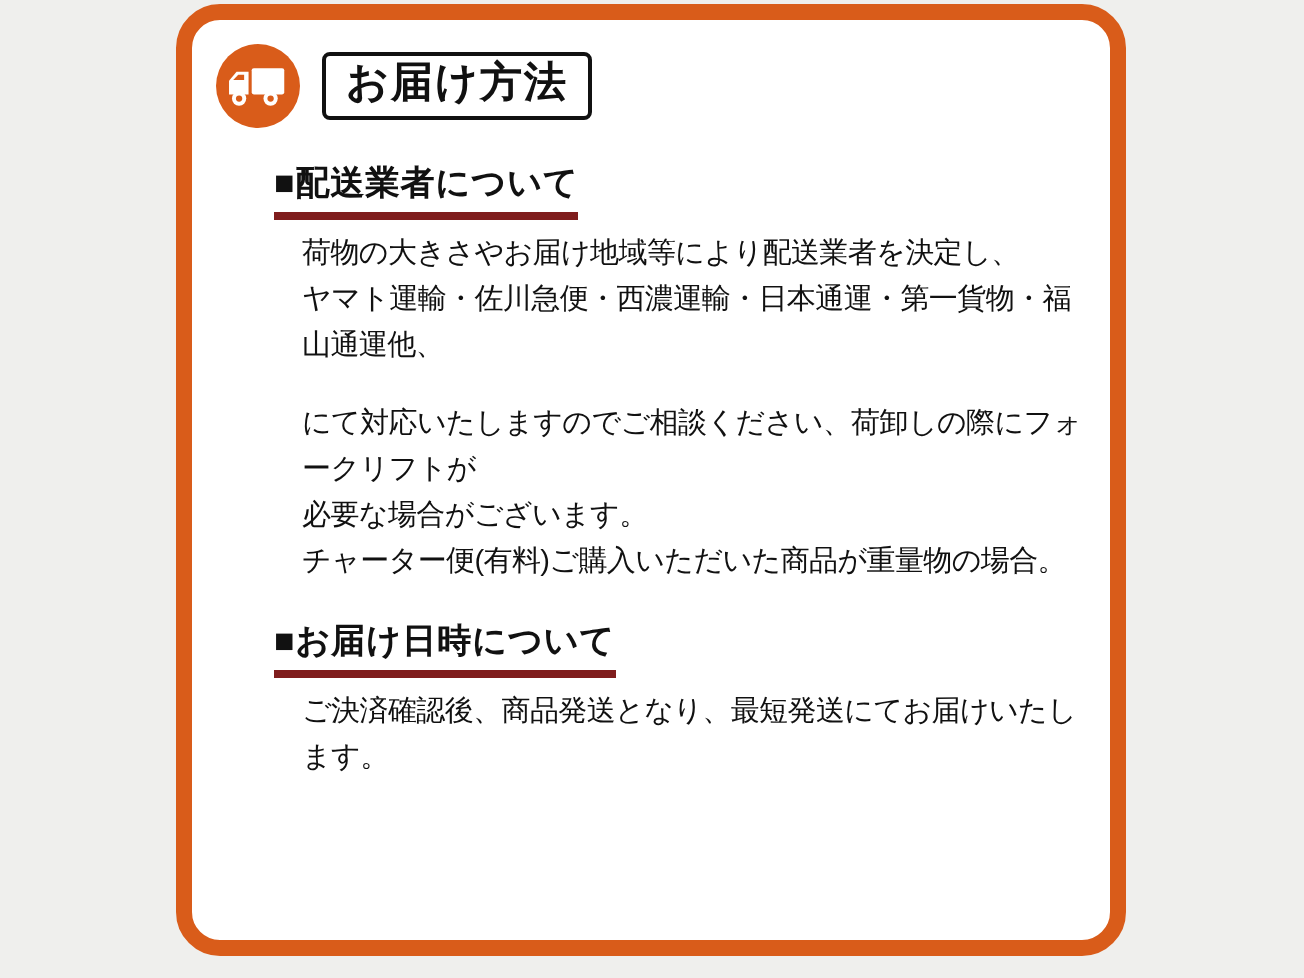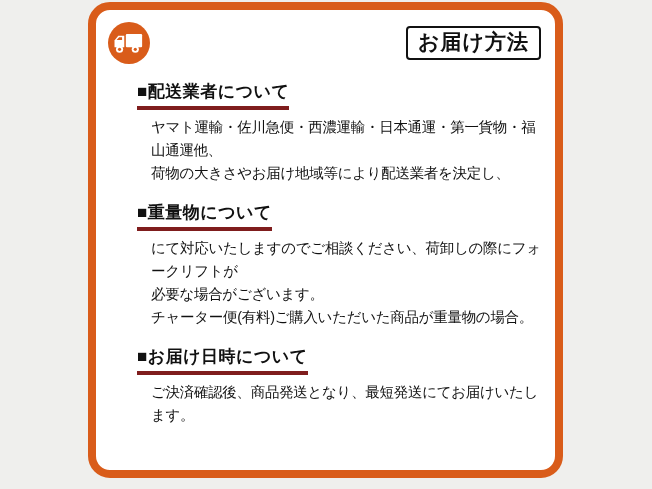--- a/index.html
+++ b/index.html
@@ -17,21 +17,20 @@
     background: #ffffff;
     border: 8px solid #d95c1a;
     border-radius: 22px;
   }
   .panel-inner {
     padding: 12px 14px 10px 8px;
   }
   .header {
     display: flex;
     align-items: center;
-    justify-content: space-between;
   }
   .truck-badge {
     width: 42px; height: 42px;
     flex: 0 0 42px;
     margin-left: 4px;
   }
   .title-box {
     margin-left: 11px;
     border: 2.5px solid #111111;
     border-radius: 4px;
@@ -81,27 +80,26 @@
         <circle cx="11" cy="26" r="1.5" fill="#d95c1a"></circle>
         <circle cx="26" cy="26" r="3.4" fill="#ffffff"></circle>
         <circle cx="26" cy="26" r="1.5" fill="#d95c1a"></circle>
       </svg>
       <div class="title-box">お届け方法</div>
     </div>
 
     <div class="section">
       <div class="section-heading">■配送業者について</div>
       <div class="section-body">
+        <div>荷物の大きさやお届け地域等により配送業者を決定し、</div>
         <div>ヤマト運輸・佐川急便・西濃運輸・日本通運・第一貨物・福山通運他、</div>
-        <div>荷物の大きさやお届け地域等により配送業者を決定し、</div>
       </div>
     </div>
 
     <div class="section">
-      <div class="section-heading">■重量物について</div>
       <div class="section-body">
         <div>にて対応いたしますのでご相談ください、荷卸しの際にフォークリフトが</div>
         <div>必要な場合がございます。</div>
         <div>チャーター便(有料)ご購入いただいた商品が重量物の場合。</div>
       </div>
     </div>
 
     <div class="section">
       <div class="section-heading">■お届け日時について</div>
       <div class="section-body">

